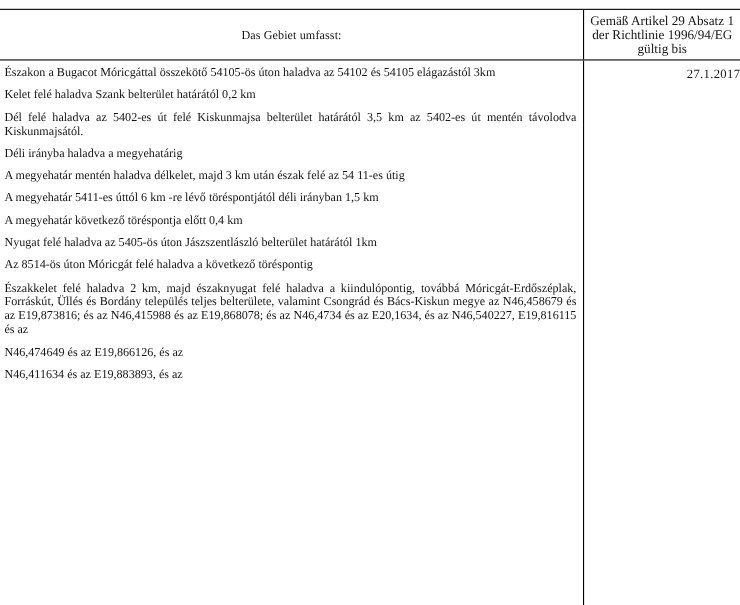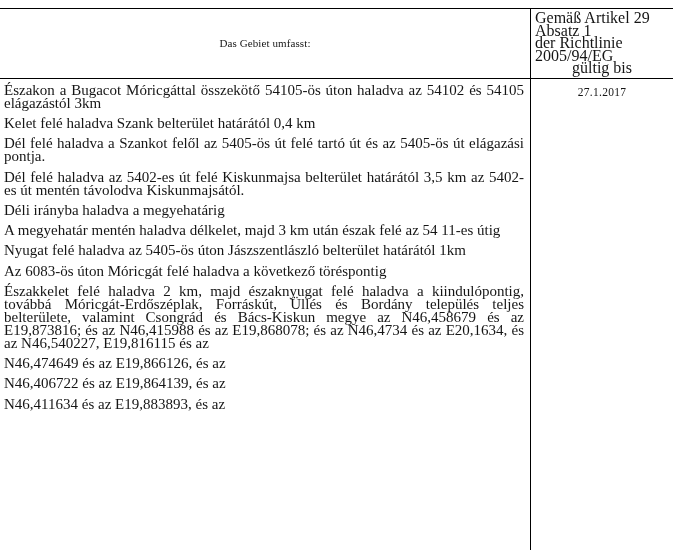--- a/index.html
+++ b/index.html
@@ -43,80 +43,80 @@
   }
   .cell-valid-header {
     flex: 1;
     box-sizing: border-box;
     border-left: 1.2px solid #000;
     display: flex;
     flex-direction: column;
     align-items: center;
     justify-content: center;
     text-align: left;
-    font-size: 16px;
+    font-size: 12px;
     line-height: 12.6px;
     padding: 3px 4px;
   }
   .body-row {
     display: flex;
     flex: 1;
   }
   .cell-area-body {
     width: 530px;
     box-sizing: border-box;
     padding: 5px 6px 0 4px;
-    font-size: 15px;
+    font-size: 11px;
     line-height: 12.9px;
     text-align: justify;
     text-align-last: left;
   }
   .cell-area-body p {
     margin: 0 0 7.4px 0;
   }
   .cell-valid-body {
     flex: 1;
     box-sizing: border-box;
     border-left: 1.2px solid #000;
-    text-align: center;
+    text-align: right;
     padding-top: 7px;
     font-size: 11.5px;
     letter-spacing: 0.3px;
   }
 </style>
 </head>
 <body>
 
 <div class="page">
   <div class="doc-table">
 
     <div class="header-row">
       <div class="cell-area-header">
         <span>Das Gebiet umfasst:</span>
       </div>
       <div class="cell-valid-header">
         <span>Gemäß Artikel 29 Absatz 1</span>
-        <span>der Richtlinie 2005/94/EG</span>
+        <span>der Richtlinie 1996/94/EG</span>
         <span>gültig bis</span>
       </div>
     </div>
 
     <div class="body-row">
       <div class="cell-area-body">
         <p>Északon a Bugacot Móricgáttal összekötő 54105-ös úton haladva az 54102 és 54105 elágazástól 3km</p>
-        <p>Kelet felé haladva Szank belterület határától 0,4 km</p>
-        <p>Dél felé haladva a Szankot felől az 5405-ös út felé tartó út és az 5405-ös út elágazási pontja.</p>
+        <p>Kelet felé haladva Szank belterület határától 0,2 km</p>
         <p>Dél felé haladva az 5402-es út felé Kiskunmajsa belterület határától 3,5 km az 5402-es út mentén távolodva Kiskunmajsától.</p>
         <p>Déli irányba haladva a megyehatárig</p>
         <p>A megyehatár mentén haladva délkelet, majd 3 km után észak felé az 54 11-es útig</p>
+        <p>A megyehatár 5411-es úttól 6 km -re lévő töréspontjától déli irányban 1,5 km</p>
+        <p>A megyehatár következő töréspontja előtt 0,4 km</p>
         <p>Nyugat felé haladva az 5405-ös úton Jászszentlászló belterület határától 1km</p>
-        <p>Az 6083-ös úton Móricgát felé haladva a következő töréspontig</p>
+        <p>Az 8514-ös úton Móricgát felé haladva a következő töréspontig</p>
         <p>Északkelet felé haladva 2 km, majd északnyugat felé haladva a kiindulópontig, továbbá Móricgát-Erdőszéplak, Forráskút, Üllés és Bordány település teljes belterülete, valamint Csongrád és Bács-Kiskun megye az N46,458679 és az E19,873816; és az N46,415988 és az E19,868078; és az N46,4734 és az E20,1634, és az N46,540227, E19,816115 és az</p>
         <p>N46,474649 és az E19,866126, és az</p>
-        <p>N46,406722 és az E19,864139, és az</p>
         <p>N46,411634 és az E19,883893, és az</p>
       </div>
       <div class="cell-valid-body">
         <span>27.1.2017</span>
       </div>
     </div>
 
   </div>
 </div>
 

